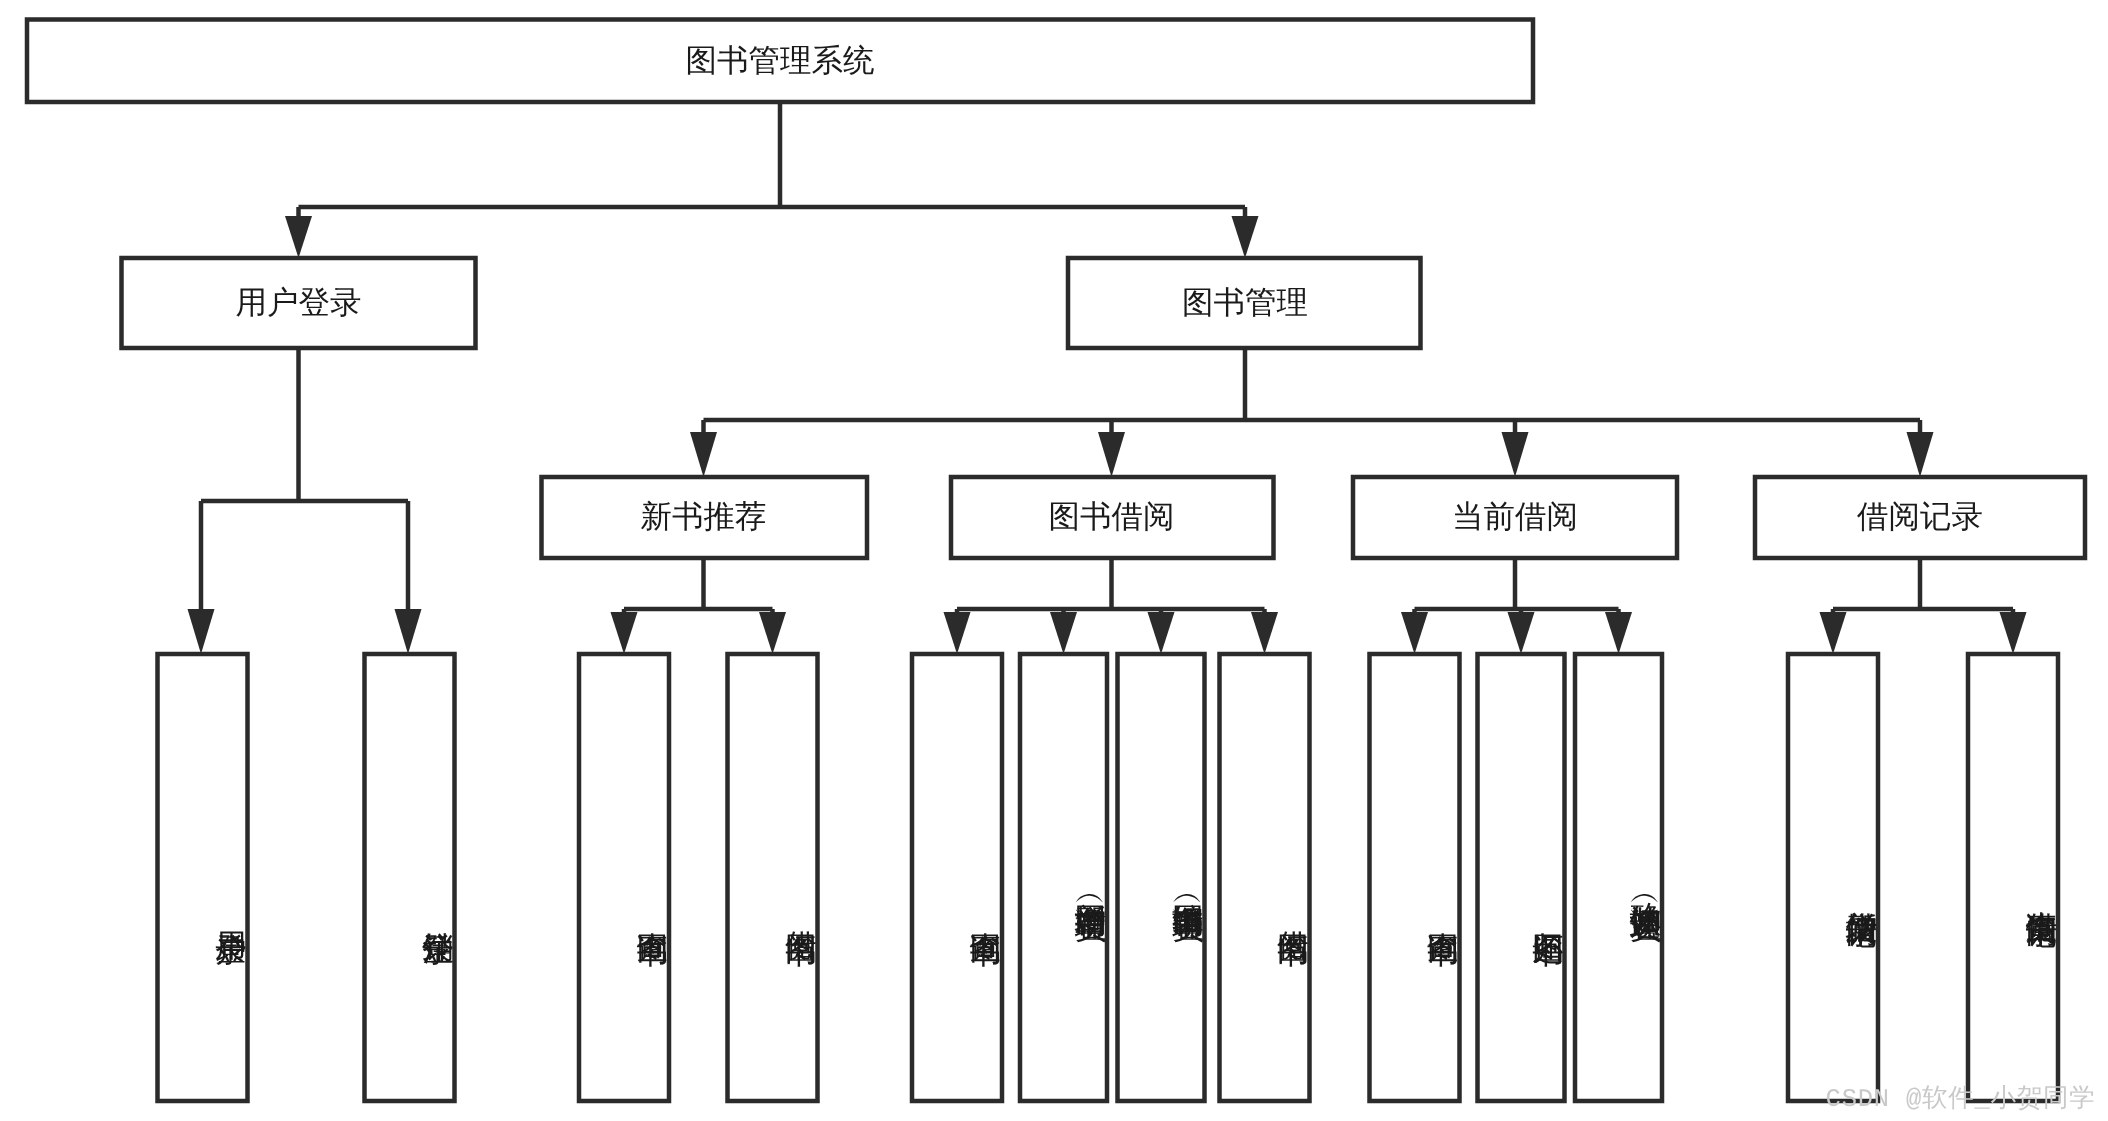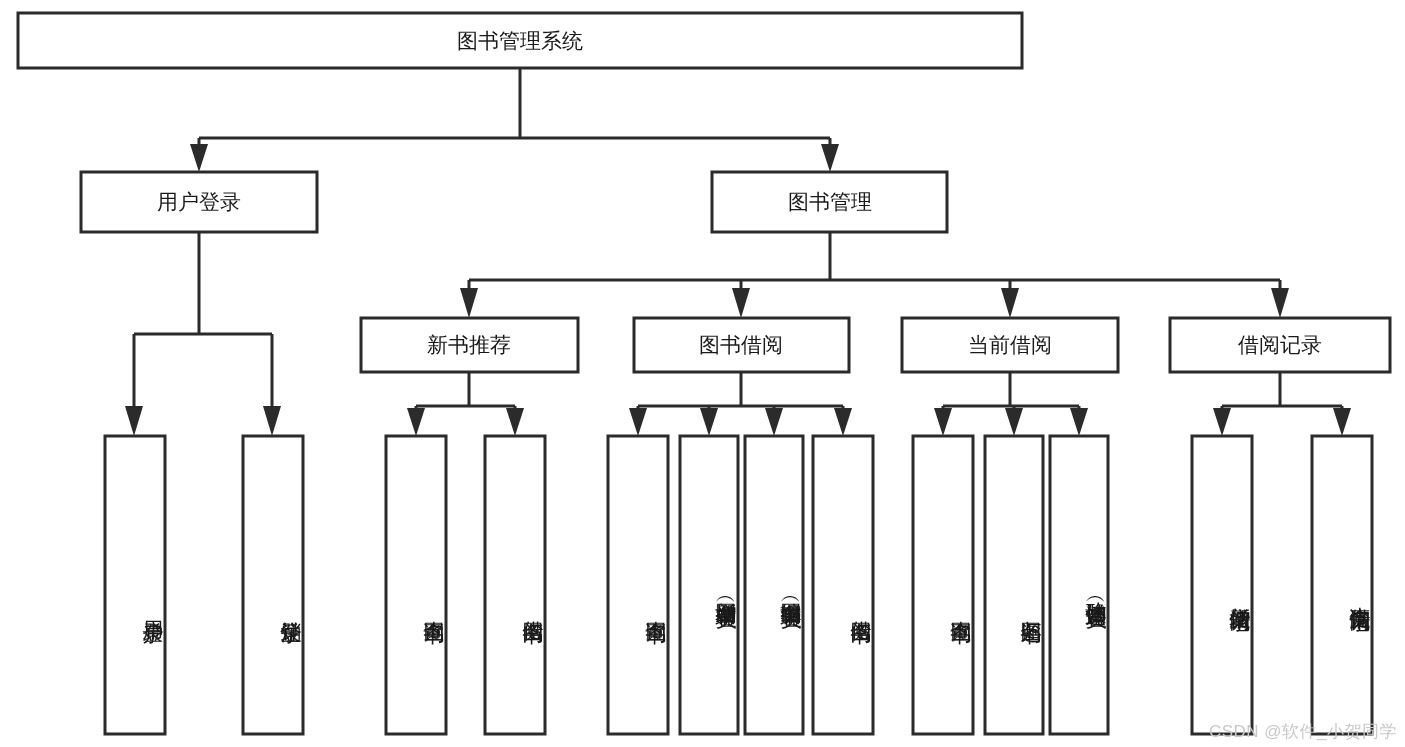--- a/index.html
+++ b/index.html
@@ -61,21 +61,21 @@
     display: flex;
     align-items: flex-start;
     justify-content: center;
     white-space: nowrap;
     pointer-events: none;
   }
   .watermark {
     position: absolute;
     right: 8px;
     bottom: 4px;
-    font-family: Liberation Sans, sans-serif;
+    font-family: Liberation Mono, monospace;
     font-size: 17px;
     color: #c9c9c9;
     white-space: nowrap;
     letter-spacing: 0.5px;
   }
 </style>
 </head>
 <body>
 
 <div id="diagram-root">

